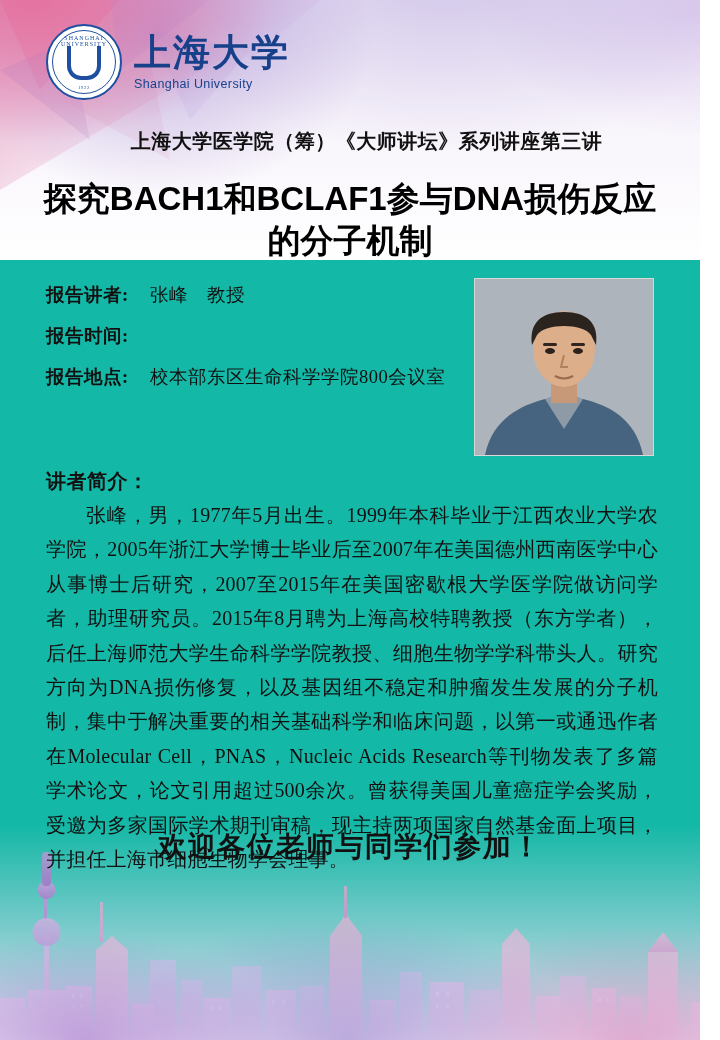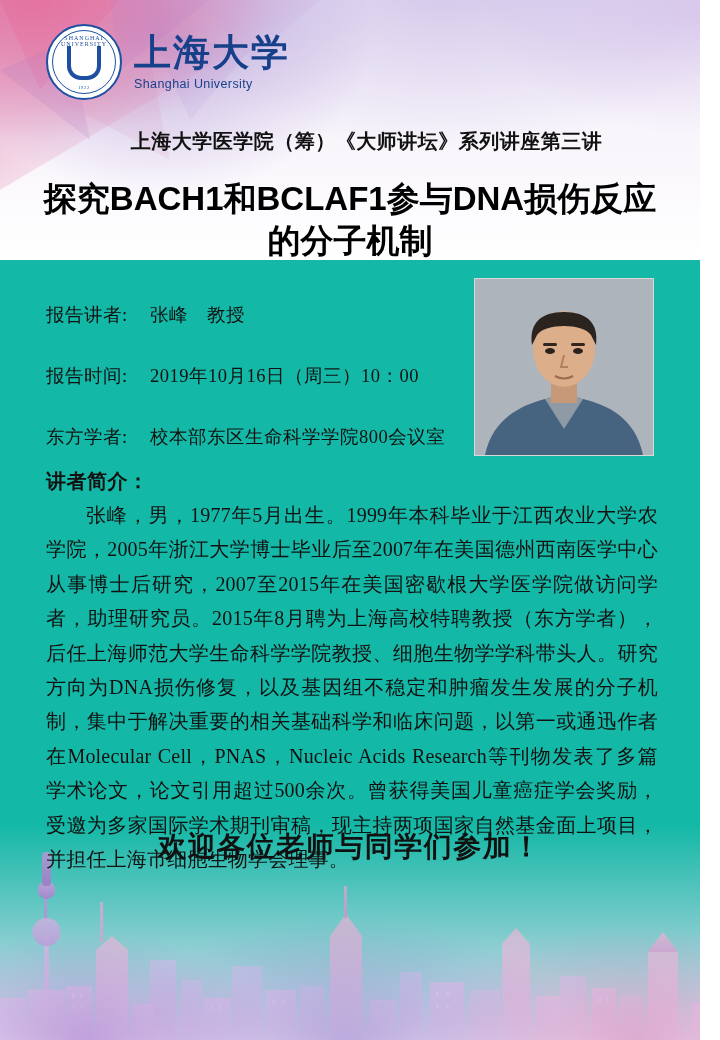--- a/index.html
+++ b/index.html
@@ -160,22 +160,21 @@
     display: flex;
     align-items: baseline;
     font-size: 18.5px;
     color: #111111;
     margin-bottom: 16px;
     letter-spacing: .5px;
   }
   .info-label {
     flex: none;
     width: 104px;
-    font-weight: normal;
-    margin-top: 20px;
+    font-weight: bold;
   }
   .info-value {
     flex: 1;
   }
 
   .portrait {
     position: absolute;
     right: 46px; top: 278px;
     width: 178px; height: 176px;
     border: 1px solid #d8d8d8;
@@ -324,24 +323,23 @@
   <div class="series-line">上海大学医学院（筹）《大师讲坛》系列讲座第三讲</div>
   <div class="main-title">探究BACH1和BCLAF1参与DNA损伤反应的分子机制</div>
 
   <div class="info">
     <div class="info-row">
       <div class="info-label">报告讲者:</div>
       <div class="info-value">张峰　教授</div>
     </div>
     <div class="info-row">
       <div class="info-label">报告时间:</div>
-      <div class="info-value">2019年10月16日（周三）10：00</div>
     </div>
     <div class="info-row">
-      <div class="info-label">东方学者:</div>
+      <div class="info-label">报告地点:</div>
       <div class="info-value">校本部东区生命科学学院800会议室</div>
     </div>
   </div>
 
   <div class="portrait">
     <svg viewBox="0 0 178 176" width="178" height="176">
       <rect x="0" y="0" width="178" height="176" fill="#b9bec4"></rect>
       <rect x="0" y="0" width="178" height="176" fill="#aeb4bb"></rect>
 
       <path d="M10,176 C18,138 48,126 70,120 L108,120 C132,126 160,138 168,176 Z" fill="#46637f"></path>

